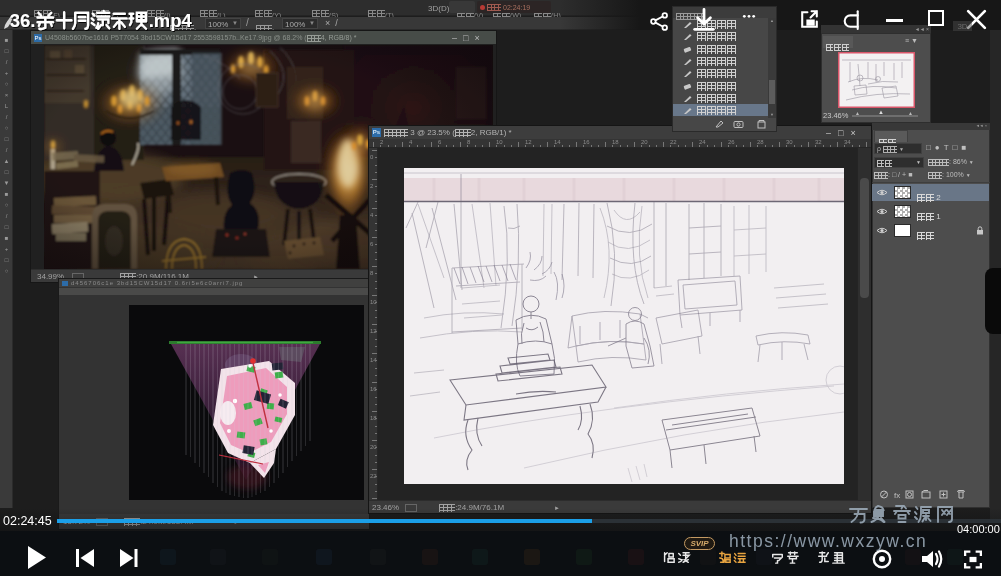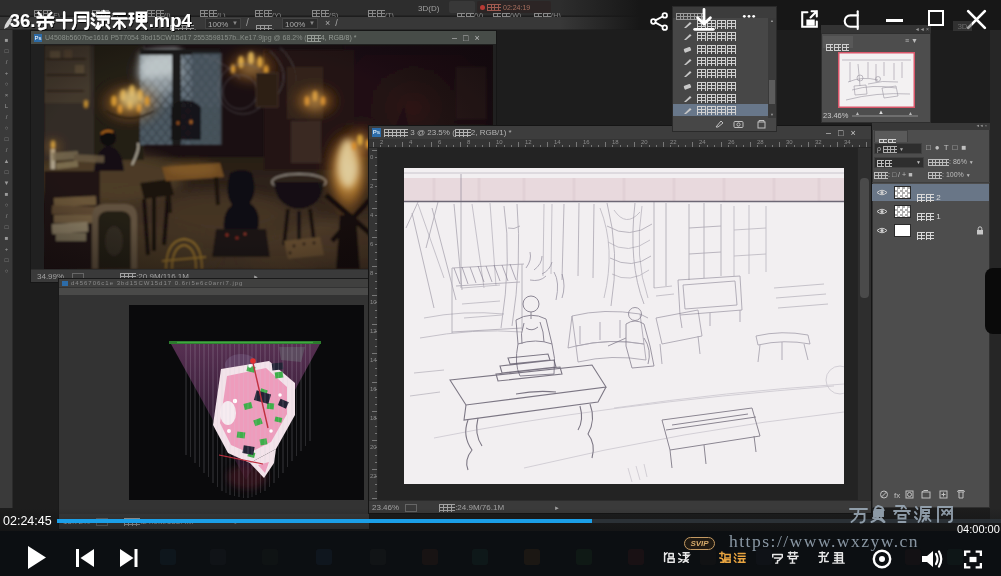--- a/index.html
+++ b/index.html
@@ -16,21 +16,21 @@
 
 <div class="ab" style="left:0;top:0;width:1001px;height:576px;background:#1d1d1d"></div>
 <div class="ab" style="left:0;top:0;width:640px;height:16px;background:#2d2d2d;border-bottom:1px solid #242424"></div>
 <div class="ab" style="left:34px;top:4px;color:#9a9a9a;opacity:.85"><span class="g g8"></span><span class="g g8" style="margin-left:1px"></span><span style="font-size:7px;color:#989898">(F)</span></div>
 <div class="ab" style="left:92px;top:4px;color:#9a9a9a;opacity:.85"><span class="g g8"></span><span class="g g8" style="margin-left:1px"></span><span style="font-size:7px;color:#989898">(E)</span></div>
 <div class="ab" style="left:147px;top:4px;color:#9a9a9a;opacity:.85"><span class="g g8"></span><span class="g g8" style="margin-left:1px"></span><span style="font-size:7px;color:#989898">(I)</span></div>
 <div class="ab" style="left:200px;top:4px;color:#9a9a9a;opacity:.85"><span class="g g8"></span><span class="g g8" style="margin-left:1px"></span><span style="font-size:7px;color:#989898">(L)</span></div>
 <div class="ab" style="left:255px;top:4px;color:#9a9a9a;opacity:.85"><span class="g g8"></span><span class="g g8" style="margin-left:1px"></span><span style="font-size:7px;color:#989898">(Y)</span></div>
 <div class="ab" style="left:312px;top:4px;color:#9a9a9a;opacity:.85"><span class="g g8"></span><span class="g g8" style="margin-left:1px"></span><span style="font-size:7px;color:#989898">(S)</span></div>
 <div class="ab" style="left:368px;top:4px;color:#9a9a9a;opacity:.85"><span class="g g8"></span><span class="g g8" style="margin-left:1px"></span><span style="font-size:7px;color:#989898">(T)</span></div>
-<div class="ab" style="left:418px;top:4px;color:#a0a0a0;font-size:8px">3D(D)</div>
+<div class="ab" style="left:428px;top:4px;color:#a0a0a0;font-size:8px">3D(D)</div>
 <div class="ab" style="left:457px;top:4px;color:#9a9a9a;opacity:.85"><span class="g g8"></span><span class="g g8" style="margin-left:1px"></span><span style="font-size:7px;color:#989898">(V)</span></div>
 <div class="ab" style="left:493px;top:4px;color:#9a9a9a;opacity:.85"><span class="g g8"></span><span class="g g8" style="margin-left:1px"></span><span style="font-size:7px;color:#989898">(W)</span></div>
 <div class="ab" style="left:534px;top:4px;color:#9a9a9a;opacity:.85"><span class="g g8"></span><span class="g g8" style="margin-left:1px"></span><span style="font-size:7px;color:#989898">(H)</span></div>
 <div class="ab" style="left:449px;top:1px;width:26px;height:12px;background:#383838;border-radius:2px"></div>
 <div class="ab" style="left:477px;top:1px;width:74px;height:12px;background:#2c2525;border-radius:2px;display:flex;align-items:center;padding-left:3px">
     <span style="width:5px;height:5px;border-radius:50%;background:#b83a34;display:inline-block;margin-right:2px"></span>
     <span style="color:#a05a50"><span class="g g7"></span><span class="g g7"></span></span>
     <span style="color:#a8705f;font-size:7px;margin-left:2px">02:24:19</span>
   </div>
 <div class="ab" style="left:0;top:17px;width:640px;height:13px;background:#383838;border-bottom:1px solid #2a2a2a"></div>
@@ -936,12 +936,12 @@
   </svg>
 <svg class="ab" style="left:848px;top:504px" width="126" height="22" viewBox="0 0 126 22">
 <g stroke="#9dacba" stroke-width="1.9" fill="none" stroke-linecap="round" opacity="0.88">
 <path d="M2 5h17M10.5 5c0 7-2.5 10-7 13M6.5 10h10v5c0 2.5-1.5 3.5-4 3.5"></path>
 <path d="M30 2c3 .5 5 2 5.5 4h-9c.5-2 2-3.5 3.5-4M26 8h9v4h-9zM26 10h9M25 14c4 0 8 1 10.5 4M31 12c-2 3-4.5 5-7.5 6M33 14l3.5 4"></path>
 <path d="M48 2h7l-1.5 2.5M56 2l2 2.5M46 7h16M49 7l-2 3M59 7l2 3M50.5 11h7v3.5h-7zM50.5 18h7"></path>
 <path d="M68 3l1.5 2M67 8l1.5 2M67 13l2 2M73 3h10M73 3v7c0 4-1 6-2.5 8M75 6h6v3h-6zM75 12h6M78 11v5M76.5 14l-2 3.5M80 14l2.5 3"></path>
 <path d="M90 3h14v12c0 2.5-1 3-3 3M90 3v15M94 6l3 4M98 6l-4 5M99 6l3 4M103 6l-4 5"></path>
 </g>
   </svg>
-<div class="ab" style="left:729px;top:531px;color:rgba(165,180,195,.82);font-size:17.5px;letter-spacing:1.5px;font-family:Liberation Serif, serif">https://www.wxzyw.cn</div>
+<div class="ab" style="left:729px;top:531px;color:rgba(165,180,195,.82);font-size:17.5px;letter-spacing:1.5px;font-family:Liberation Sans, sans-serif">https://www.wxzyw.cn</div>
 </body></html>

